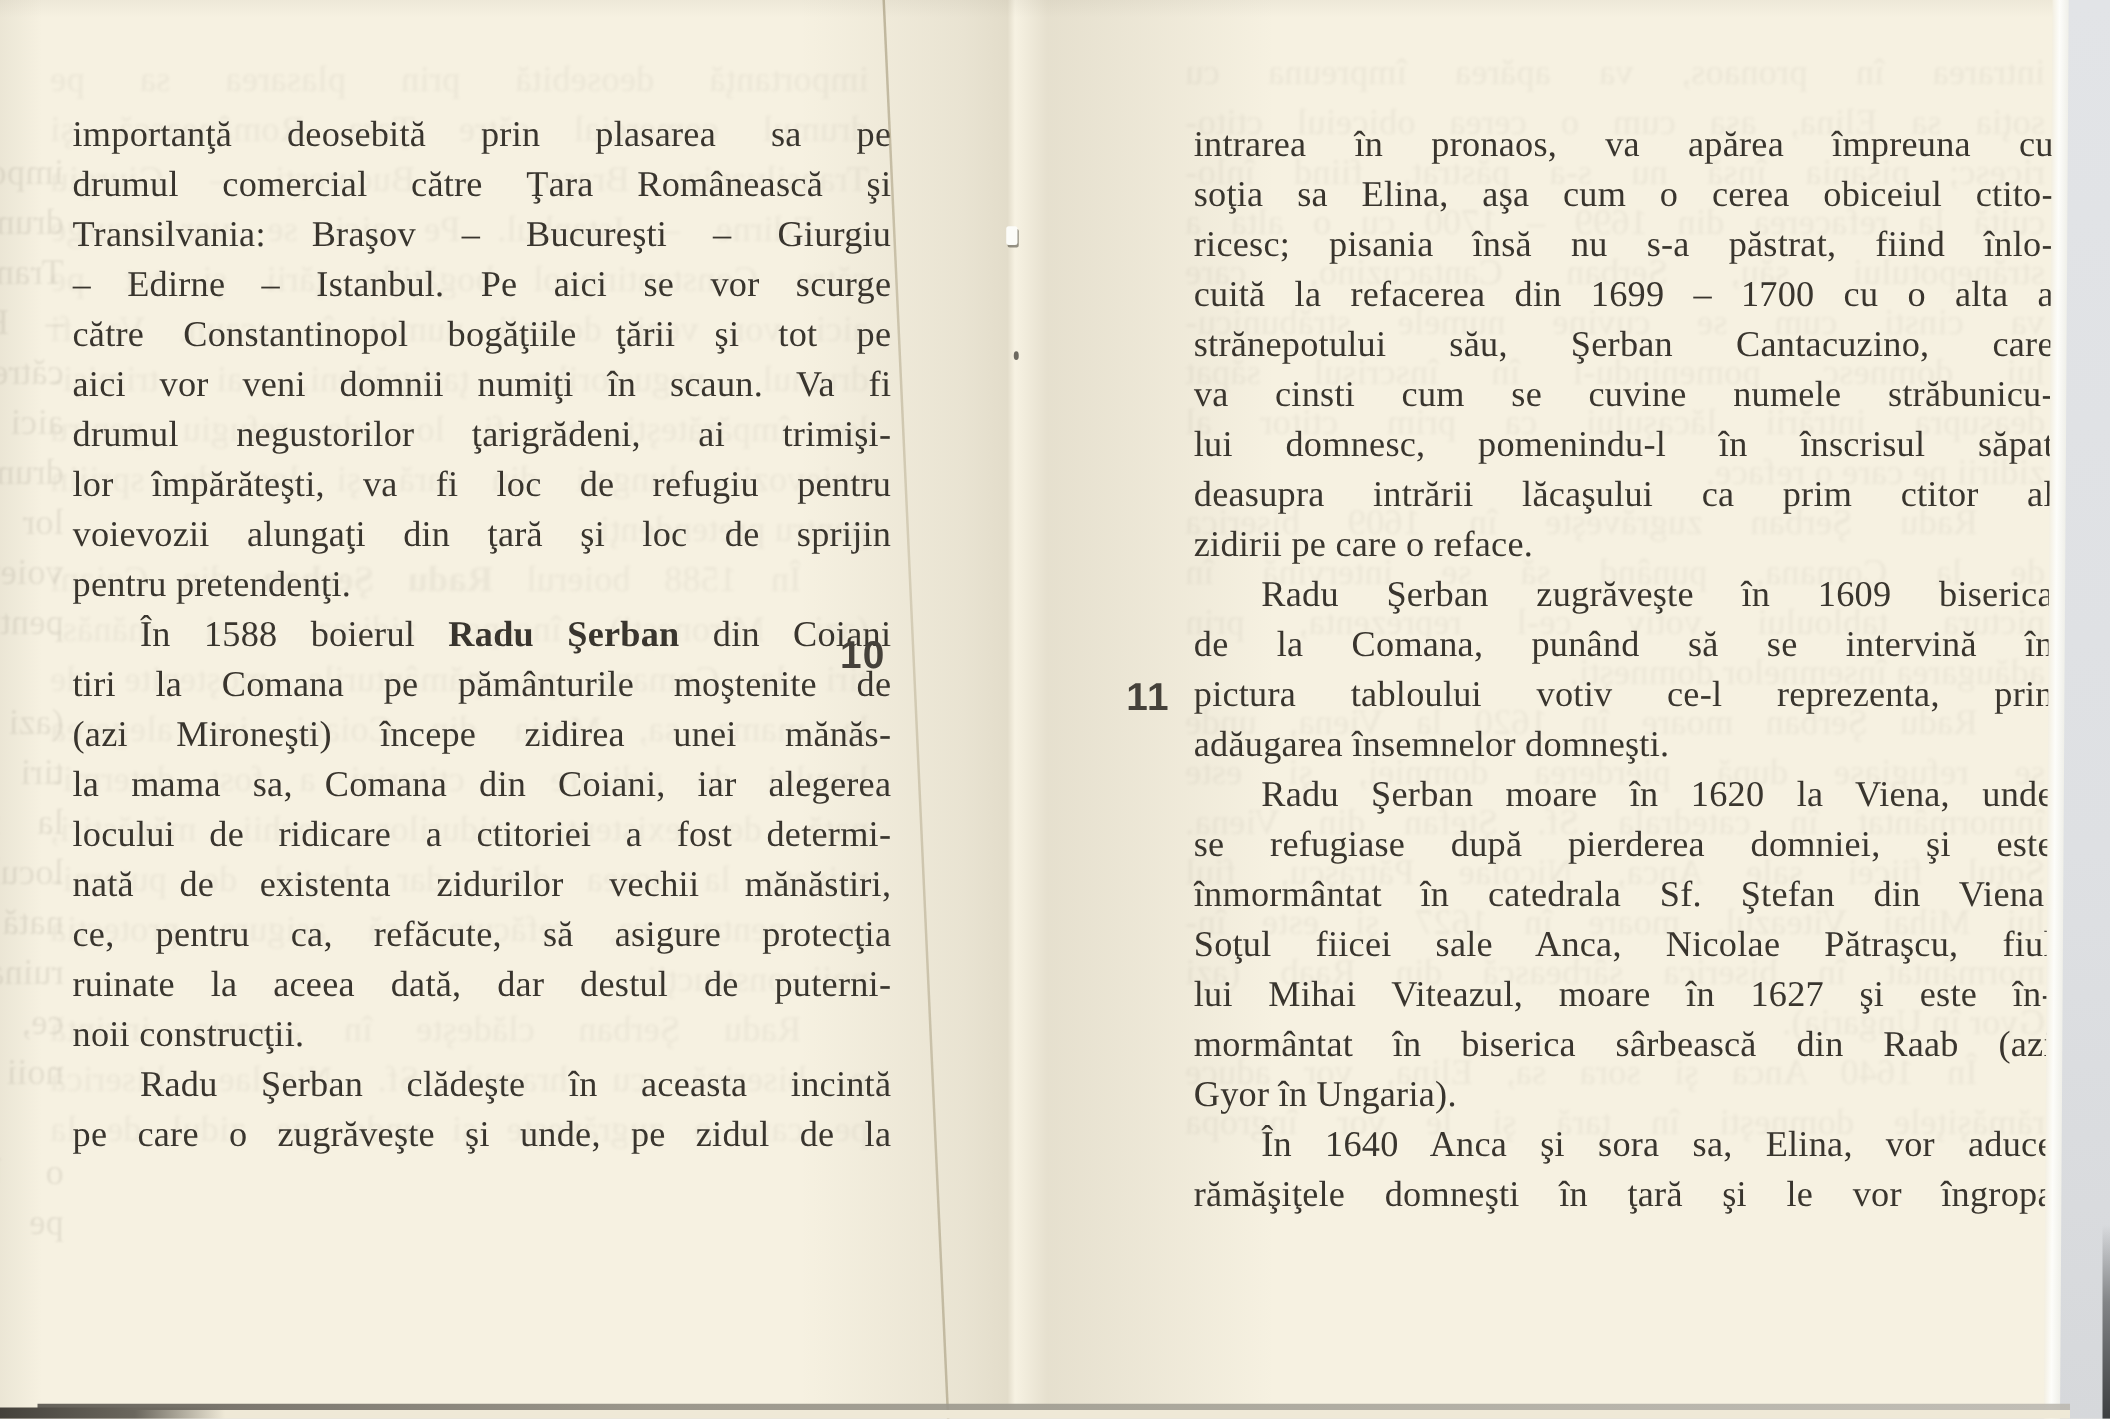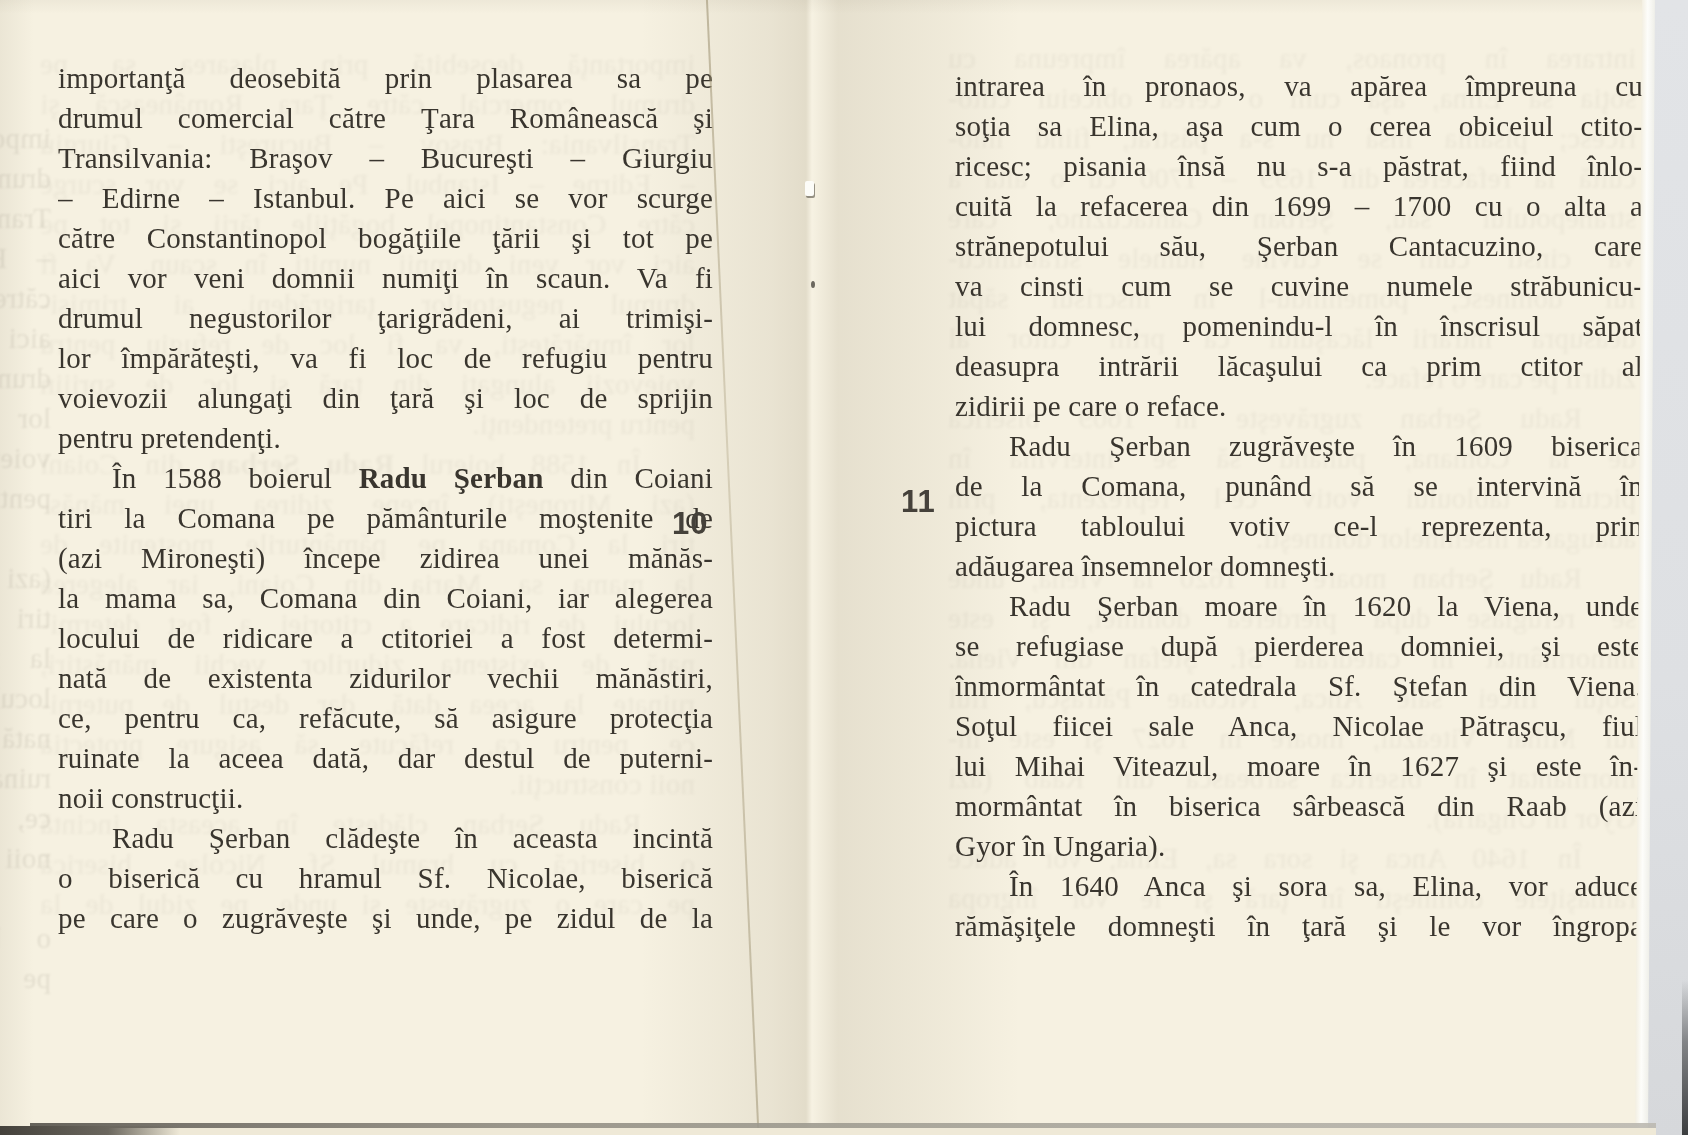--- a/index.html
+++ b/index.html
@@ -21,21 +21,21 @@
   
   .gutter-line{position:absolute;left:758px;top:-14px;height:1160px;width:2px;
         background:linear-gradient(180deg, rgba(150,138,105,.55), rgba(170,158,125,.35) 40%, rgba(150,138,105,.5));
         transform:rotate(-2.6deg);transform-origin:bottom center;}
   .gutter-nick{position:absolute;left:805px;top:181px;width:9px;height:15px;background:#fcfcf8;
         border-radius:2px;box-shadow:1px 2px 0 rgba(70,65,55,.55);}
   .gutter-speck{position:absolute;left:811px;top:281px;width:4px;height:7px;background:#4a463e;
         border-radius:50%;opacity:.8;}
 
   
-  .textcol{position:absolute;color:#39352e;font-size:29px;line-height:40px;}
+  .textcol{position:absolute;color:#39352e;font-size:29px;line-height:40px;margin-top:30px;}
   .textcol.leftcol{left:58px;top:58px;width:655px;}
   .textcol.rightcol{left:955px;top:66px;width:688px;}
   .para{margin:0;}
   .line{text-align:justify;text-align-last:justify;height:40px;overflow:hidden;
         letter-spacing:.2px;}
   .line.endline{text-align-last:left;}
   .line.indent{padding-left:54px;}
   .b{font-weight:bold;}
 
   
@@ -43,21 +43,21 @@
          transform:scaleX(-1);filter:blur(1.4px);opacity:.085;pointer-events:none;}
   .ghost .line{letter-spacing:.2px;}
   .ghost.gleft{left:40px;top:44px;width:655px;}
   .ghost.gright{left:948px;top:38px;width:688px;}
   .ghost.gedge{left:-604px;top:118px;width:655px;opacity:.15;filter:blur(1px);}
 
   
   .pagenum{position:absolute;font-family:"Liberation Sans","DejaVu Sans",sans-serif;
            font-weight:bold;font-size:31px;color:#45413a;letter-spacing:1px;}
   .pagenum.pn-left{left:672px;top:506px;}
-  .pagenum.pn-right{left:901px;top:484px;}
+  .pagenum.pn-right{left:901px;top:540px;}
 
   
   .scanner-strip{position:absolute;right:0;top:0;width:40px;height:1135px;
         background:linear-gradient(180deg,#e2e4e7 0,#dee0e3 60%,#d6d8db 100%);}
   .page-edge-right{position:absolute;left:1642px;top:-6px;width:13px;height:1148px;
         background:linear-gradient(90deg,#f3efe2 0,#fdfdfa 45%,#efefe9 100%);
         transform:rotate(.35deg);transform-origin:top center;}
   .dark-sliver{position:absolute;right:0;top:980px;width:6px;height:155px;
         background:linear-gradient(180deg, rgba(60,62,64,0) 0, rgba(60,62,64,.55) 40%, #3c3e40 100%);}
 
@@ -188,21 +188,20 @@
           <div class="line">(azi Mironeşti) începe zidirea unei mănăs-</div>
           <div class="line">la mama sa, Comana din Coiani, iar alegerea</div>
           <div class="line">locului de ridicare a ctitoriei a fost determi-</div>
           <div class="line">nată de existenta zidurilor vechii mănăstiri,</div>
           <div class="line">ce, pentru ca, refăcute, să asigure protecţia</div>
           <div class="line">ruinate la aceea dată, dar destul de puterni-</div>
           <div class="line endline">noii construcţii.</div>
         </div>
         <div class="para">
           <div class="line indent">Radu Şerban clădeşte în aceasta incintă</div>
-          <div class="line">o biserică cu hramul Sf. Nicolae, biserică</div>
           <div class="line">pe care o zugrăveşte şi unde, pe zidul de la</div>
         </div>
       </div>
 
     <div class="textcol rightcol">
         <div class="para">
           <div class="line">intrarea în pronaos, va apărea împreuna cu</div>
           <div class="line">soţia sa Elina, aşa cum o cerea obiceiul ctito-</div>
           <div class="line">ricesc; pisania însă nu s-a păstrat, fiind înlo-</div>
           <div class="line">cuită la refacerea din 1699 – 1700 cu o alta a</div>

